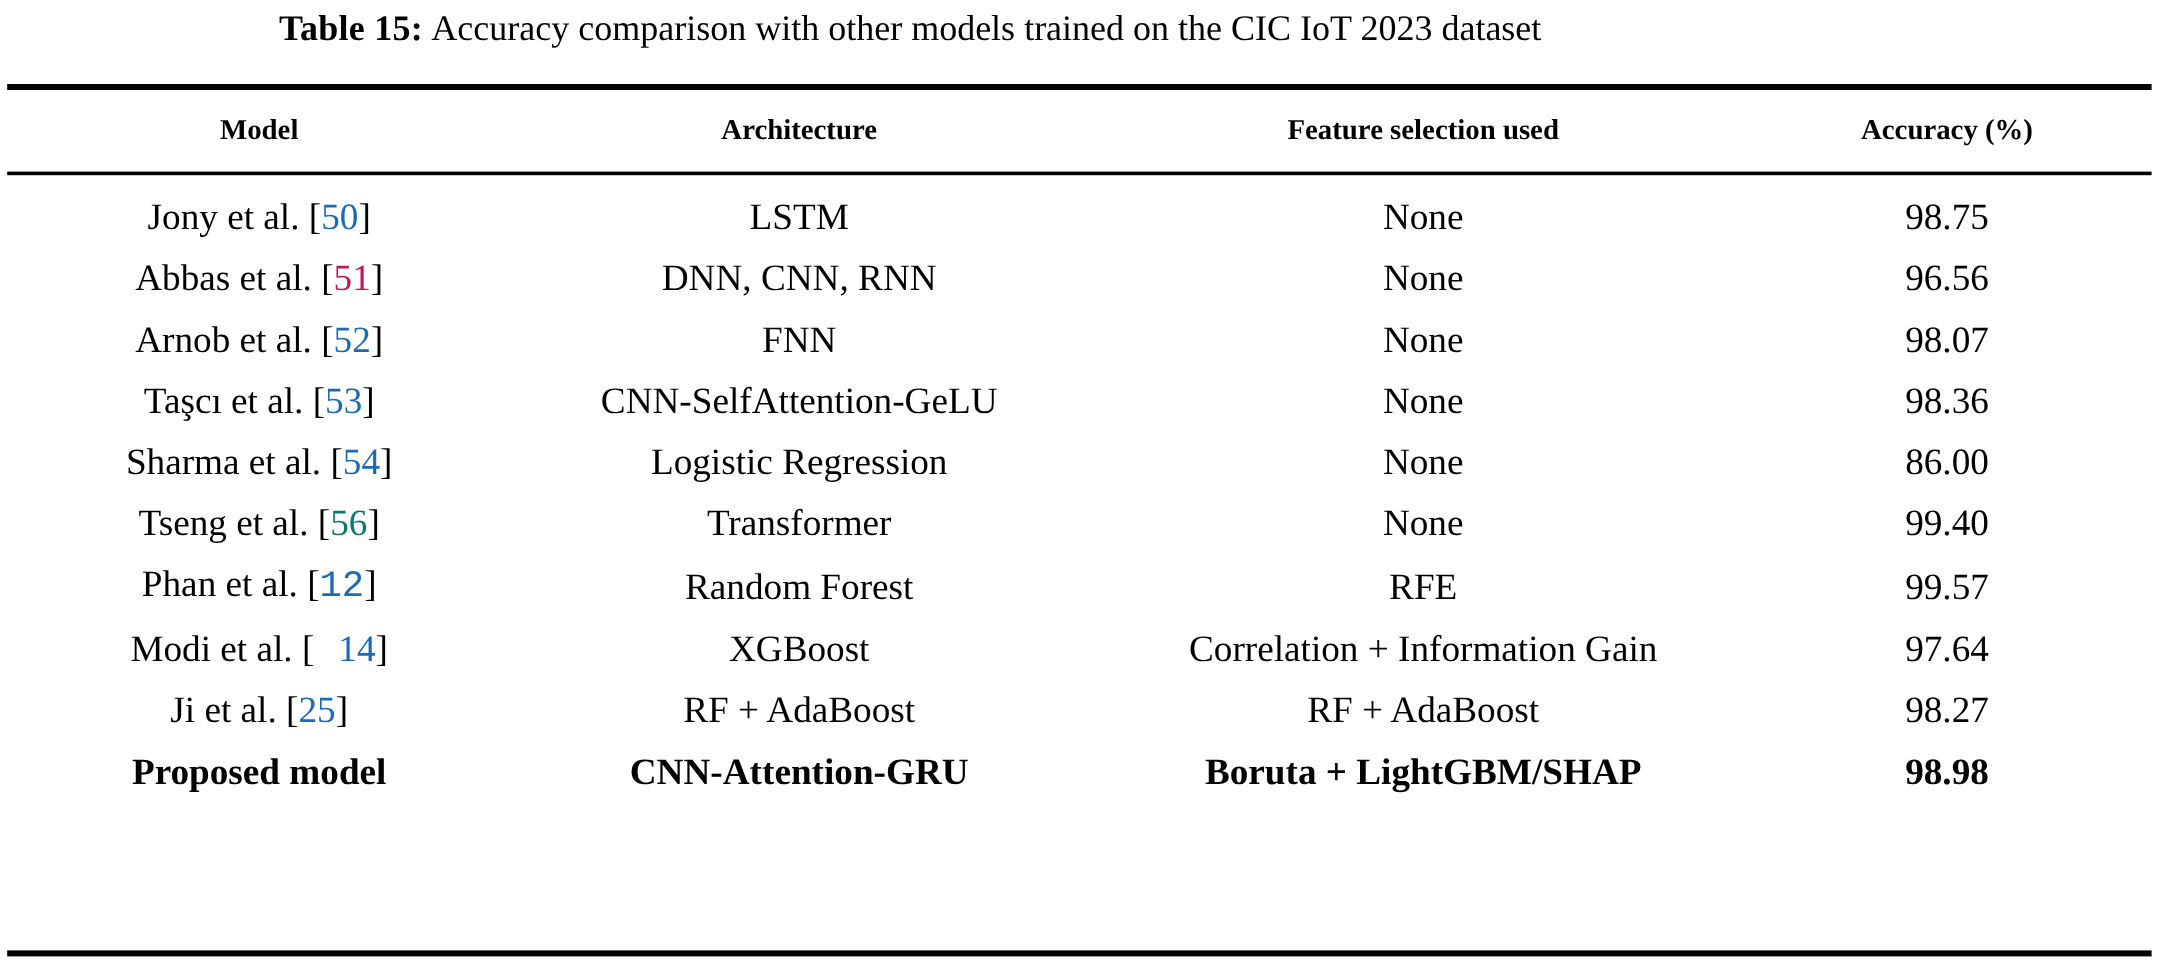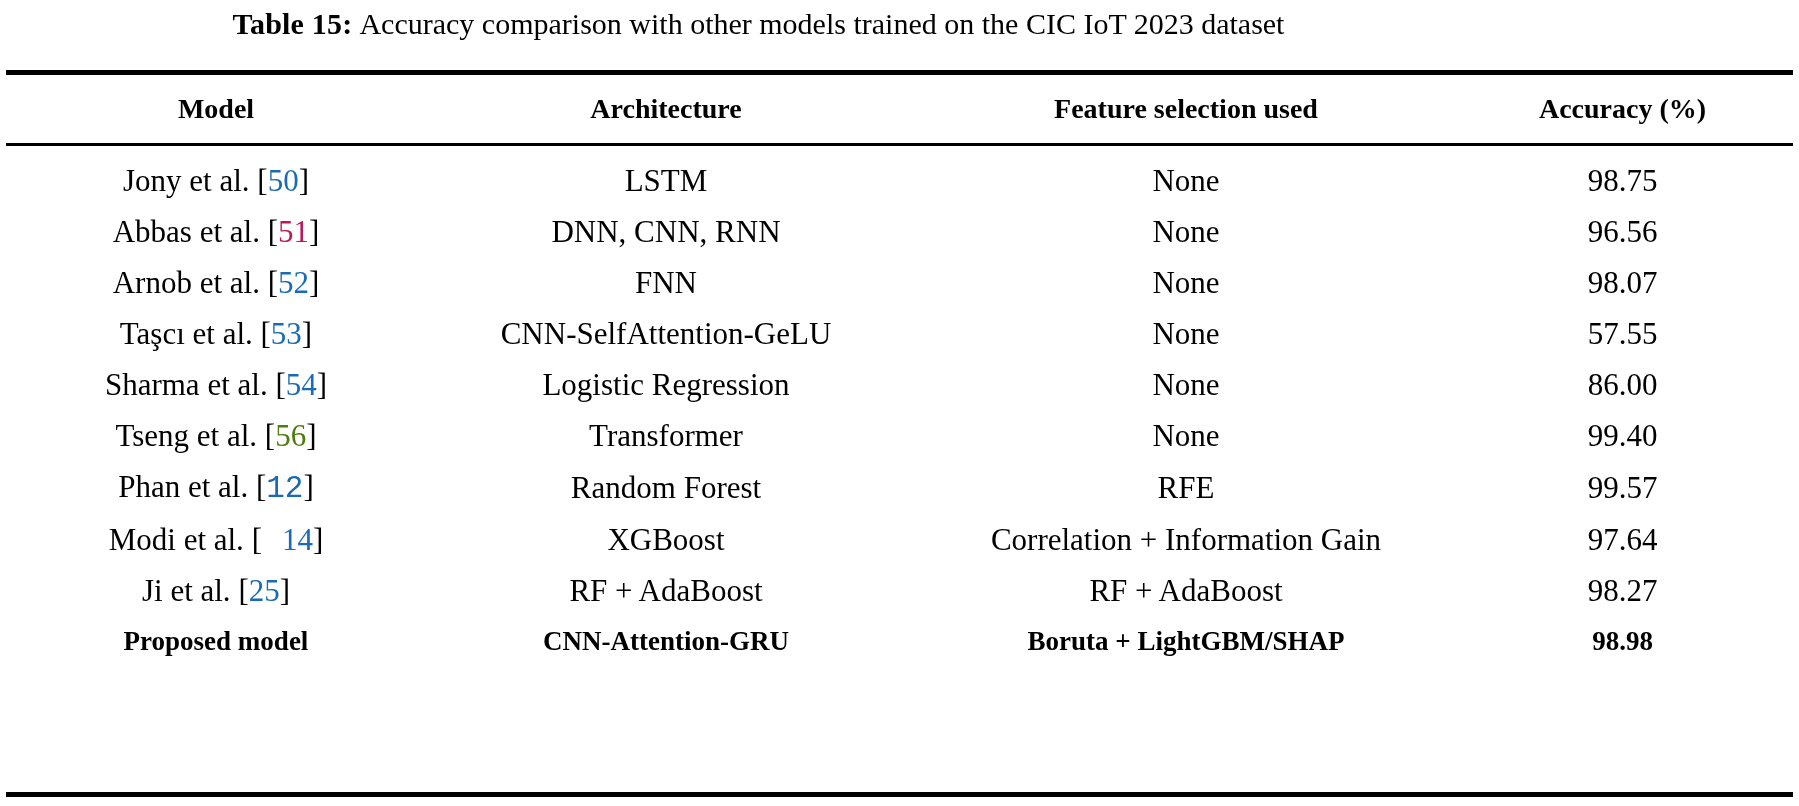--- a/index.html
+++ b/index.html
@@ -76,31 +76,31 @@
     text-align: center;
     vertical-align: middle;
     font-size: 31px;
     line-height: 51px;
     height: 51px;
     white-space: nowrap;
   }
 
   table.tbl thead th {
     font-weight: bold;
-    font-size: 28px;
+    font-size: 24px;
     height: 68px;
     line-height: 68px;
     padding-bottom: 0;
   }
 
   table.tbl tbody tr:first-child td { padding-top: 12px; }
 
   table.tbl tr.row-proposed td {
     font-weight: bold;
-    font-size: 27px;
+    font-size: 31px;
   }
 
   .cite {
     color: #1a6ab5;
   }
   .brk {
     color: #000000;
   }
 
   .acc-cell { padding-right: 14px !important; }
@@ -150,30 +150,30 @@
         <tr>
           <td><span>Arnob et al.</span> <span class="brk">[</span><span class="cite" style="color: rgb(26, 106, 181);">52</span><span class="brk">]</span></td>
           <td>FNN</td>
           <td>None</td>
           <td class="acc-cell">98.07</td>
         </tr>
         <tr>
           <td><span>Taşcı et al.</span> <span class="brk">[</span><span class="cite" style="color: rgb(26, 106, 181);">53</span><span class="brk">]</span></td>
           <td>CNN-SelfAttention-GeLU</td>
           <td>None</td>
-          <td class="acc-cell">57.55</td>
+          <td class="acc-cell">98.36</td>
         </tr>
         <tr>
           <td><span>Sharma et al.</span> <span class="brk">[</span><span class="cite" style="color: rgb(26, 106, 181);">54</span><span class="brk">]</span></td>
           <td>Logistic Regression</td>
           <td>None</td>
           <td class="acc-cell">86.00</td>
         </tr>
         <tr>
-          <td><span>Tseng et al.</span> <span class="brk">[</span><span class="cite" style="color: #4d7c0f;">56</span><span class="brk">]</span></td>
+          <td><span>Tseng et al.</span> <span class="brk">[</span><span class="cite" style="color: #0f766e;">56</span><span class="brk">]</span></td>
           <td>Transformer</td>
           <td>None</td>
           <td class="acc-cell">99.40</td>
         </tr>
         <tr>
           <td><span>Phan et al.</span> <span class="brk">[</span><span class="cite" style="color: rgb(26, 106, 181); font-family: Liberation Mono, monospace;">12</span><span class="brk">]</span></td>
           <td>Random Forest</td>
           <td>RFE</td>
           <td class="acc-cell">99.57</td>
         </tr>

